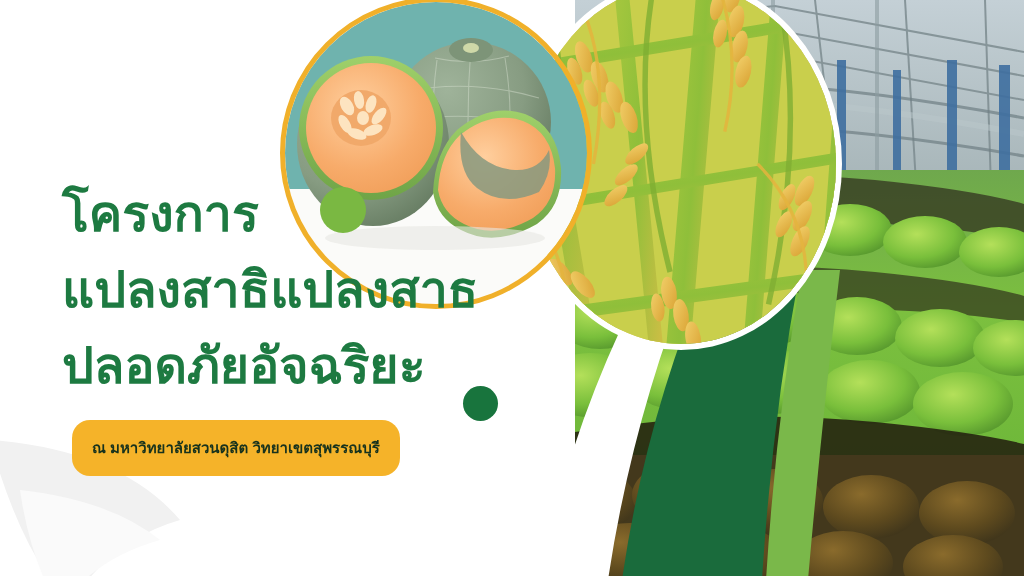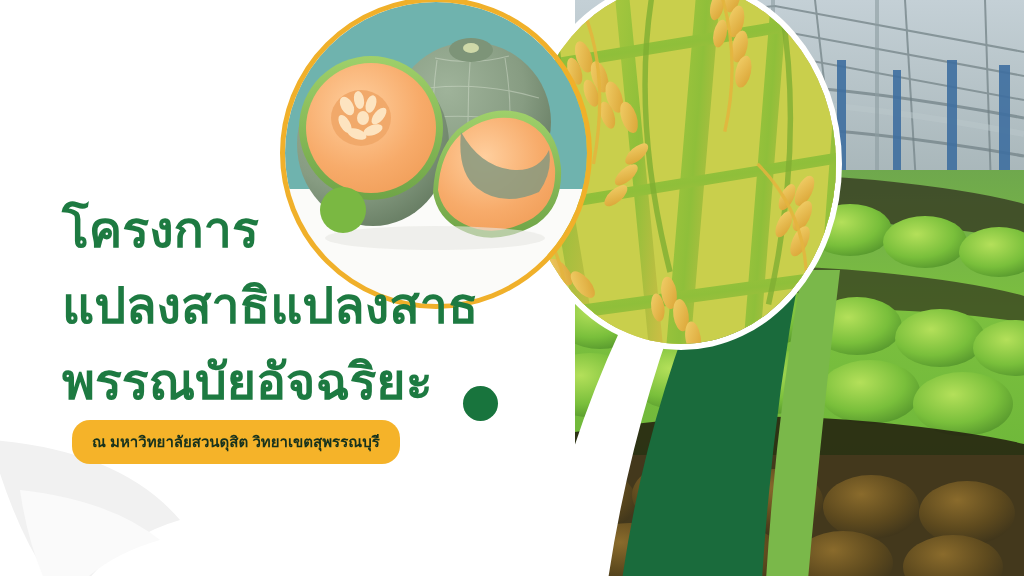--- a/index.html
+++ b/index.html
@@ -35,24 +35,24 @@
   .melon-bg-bot{position:absolute;left:0;top:62%;width:100%;height:38%;background:#fbfbf9;}
   .melon-ring{position:absolute;left:280px;top:-3px;width:312px;height:312px;border-radius:50%;
       border:5px solid #f0b02a;box-sizing:border-box;}
   .dot-green{position:absolute;left:320px;top:187px;width:46px;height:46px;border-radius:50%;background:#7ab842;}
   .dot-darkgreen{position:absolute;left:463px;top:386px;width:35px;height:35px;border-radius:50%;background:#18743d;}
 
   
   .bands{position:absolute;left:540px;top:270px;width:330px;height:310px;}
 
   
-  .title{position:absolute;left:62px;top:192px;width:470px;color:#1d7a41;
+  .title{position:absolute;left:62px;top:176px;width:470px;color:#1d7a41;
       font-weight:bold;font-size:50px;line-height:76px;letter-spacing:0px;}
   .title div{white-space:nowrap;}
-  .badge{position:absolute;left:72px;top:420px;height:36px;padding:4px 20px;border-radius:18px;
+  .badge{position:absolute;left:72px;top:420px;height:36px;padding:10px 20px;border-radius:18px;
       background:#f5b329;color:#17321d;font-size:15px;font-weight:600;
       display:flex;align-items:center;justify-content:center;}
 </style>
 </head>
 <body>
 
 <div id="slide">
 
   <div class="photo-right">
     <div class="gh-sky"></div>
@@ -336,18 +336,18 @@
   <div class="dot-darkgreen"></div>
 
   <svg class="watermark" viewBox="0 0 330 190">
     <path d="M30 10 Q160 20 220 90 Q150 110 110 175 Q60 120 30 10 Z" fill="#f1f1f1"></path>
     <path d="M60 60 Q150 70 200 110 Q130 130 100 180 Q70 130 60 60 Z" fill="#fafafa"></path>
   </svg>
 
   <div class="title">
     <div>โครงการ</div>
     <div>แปลงสาธิแปลงสาธ</div>
-    <div>พรรณบัยอัจฉริยะ</div>
+    <div>ปลอดภัยอัจฉริยะ</div>
   </div>
 
   <div class="badge">ณ มหาวิทยาลัยสวนดุสิต วิทยาเขตสุพรรณบุรี</div>
 
 </div>
 
 </body></html>

